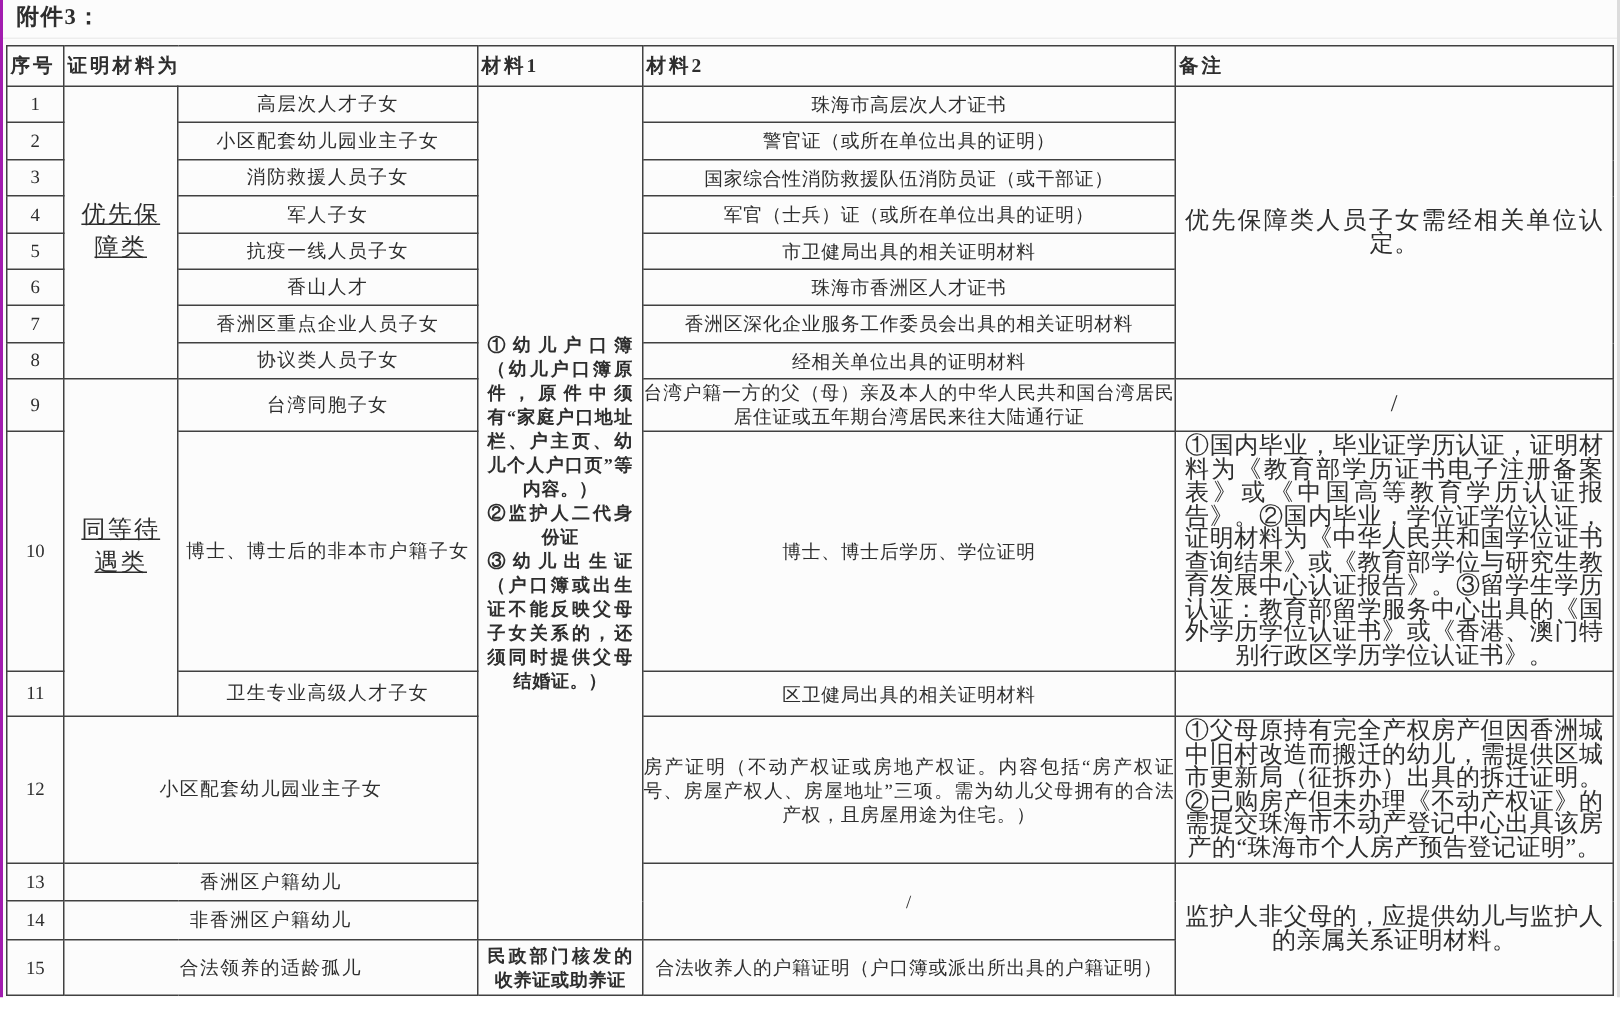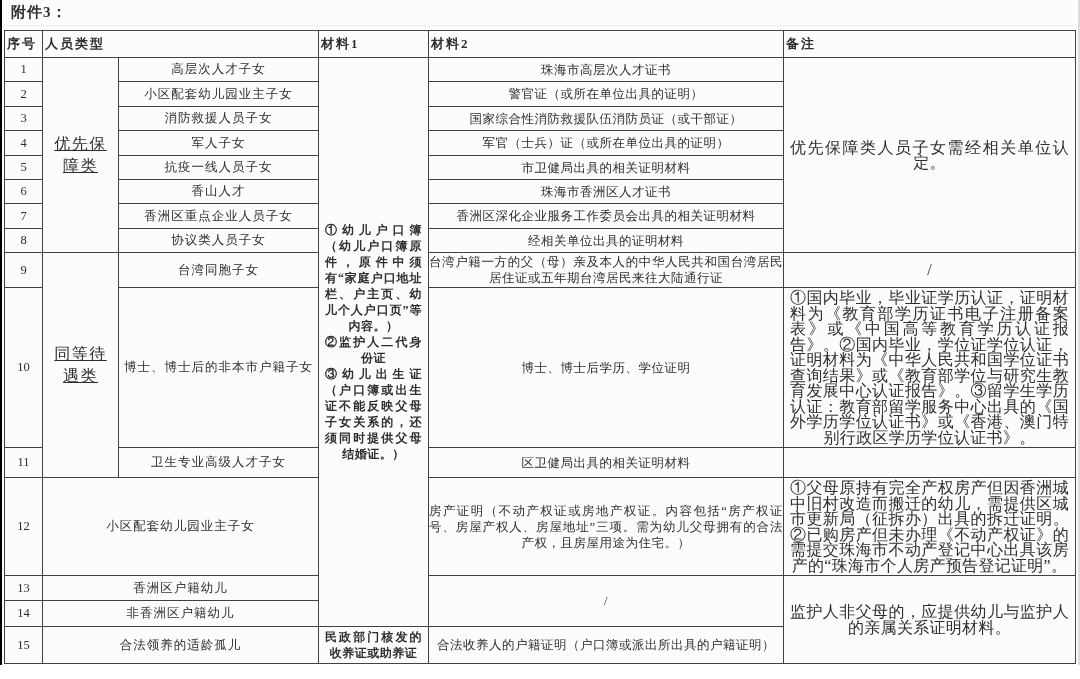--- a/index.html
+++ b/index.html
@@ -1,19 +1,19 @@
 <!DOCTYPE html>
 <html><head>
 <meta charset="utf-8">
 <style>
   html,body{margin:0;padding:0;background:#ffffff;}
   .page{
     width:1080px;height:665px;box-sizing:border-box;
     background:#fcfcfc;
-    border-left:2px solid #000000;border-right:2px solid #dcdcdc;
+    border-left:2px solid #a21caf;border-right:2px solid #dcdcdc;
     font-family:"Liberation Serif","DejaVu Serif",serif;
     color:#2e2e2e;overflow:hidden;
   }
   .attachment{
     height:25px;line-height:25px;padding-left:9px;
     font-size:15px;font-weight:bold;letter-spacing:1px;
     border-bottom:1px solid #ededed;
   }
   .title{
     height:52px;line-height:54px;text-align:center;
@@ -59,21 +59,21 @@
       <col style="width:38px">
         <col style="width:76px">
         <col style="width:200px">
       <col style="width:110px">
         <col style="width:355px">
         <col style="width:292px">
     </colgroup>
     <thead>
       <tr>
         <th>序号</th>
-        <th colspan="2">人员类型</th>
+        <th colspan="2">证明材料为</th>
         <th>材料1</th>
         <th>材料2</th>
         <th>备注</th>
       </tr>
     </thead>
     <tbody>
         <tr style="height: 24px;">
           <td class="seq">1</td>
           <td rowspan="8" class="category">优先保障类</td>
           <td class="type">高层次人才子女</td>

